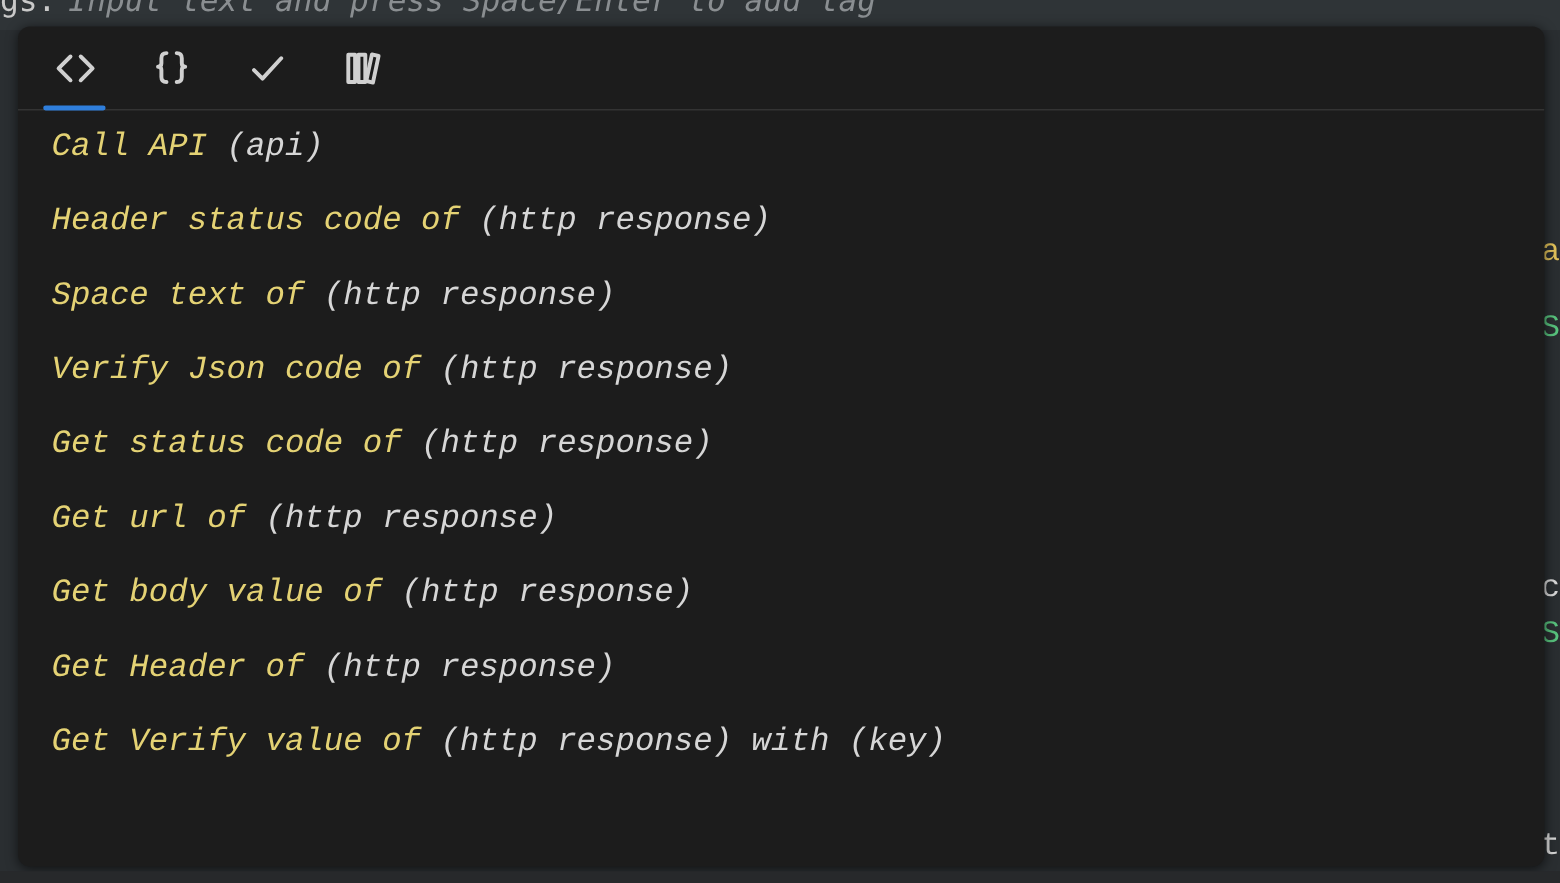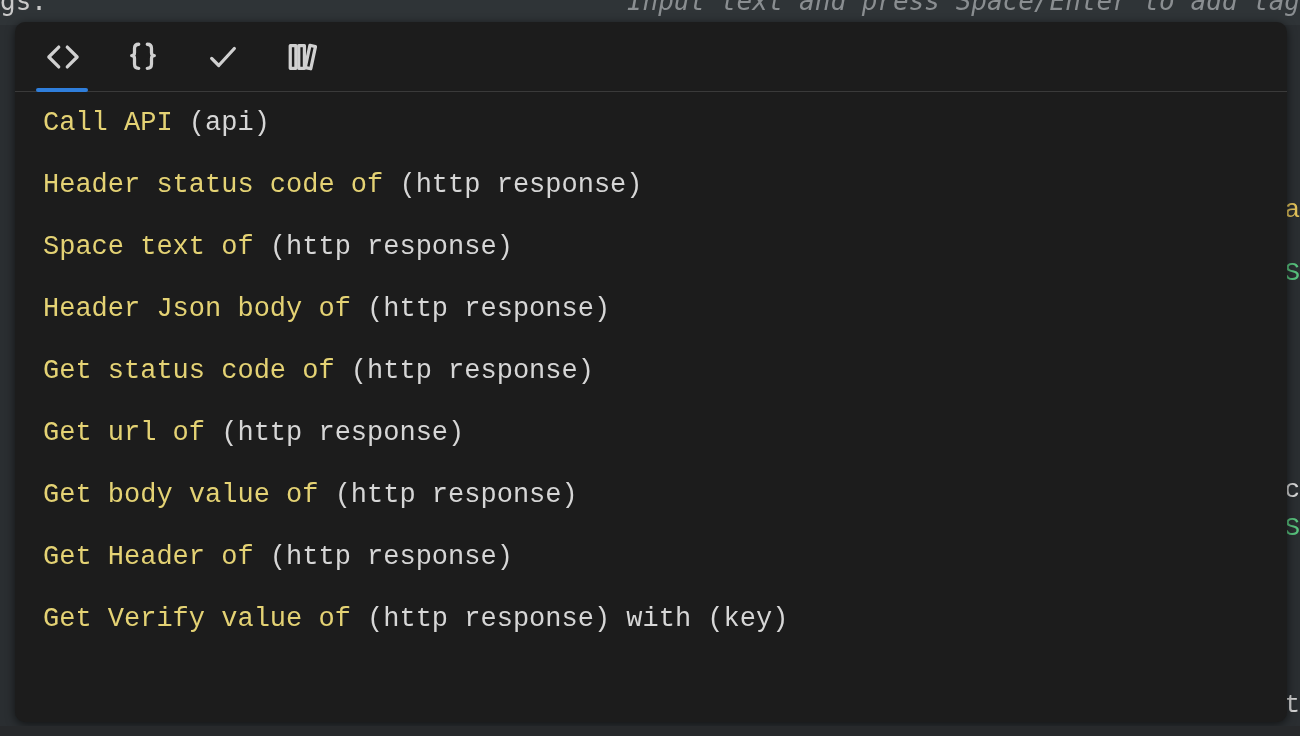--- a/index.html
+++ b/index.html
@@ -17,21 +17,20 @@
   .top-bar {
     position: absolute;
     left: 0;
     top: 0;
     width: 100%;
     height: 25px;
     background: #2f3437;
     display: flex;
     align-items: flex-start;
     box-sizing: border-box;
-    justify-content: space-between;
   }
   .top-label {
     font-family: monospace;
     font-size: 26px;
     color: #c9c9c9;
     margin-left: 0;
     white-space: nowrap;
     letter-spacing: 0;
     position: relative;
     top: -14px;
@@ -111,20 +110,21 @@
     stroke-linecap: round;
     stroke-linejoin: round;
   }
 
   
   .content {
     padding: 18px 8px 0 28px;
     box-sizing: border-box;
     height: calc(100% - 70px);
     overflow: hidden;
+    font-style: italic;
   }
   .row {
     font-family: "Consolas","Courier New",monospace;
     font-size: 27px;
     line-height: 1.0;
     margin: 0 0 35px 0;
     white-space: nowrap;
     cursor: pointer;
   }
   .row .kw { color: #e4d274; }
@@ -183,21 +183,21 @@
         <rect x="15.2" y="4" width="4" height="16" transform="rotate(12 17 12)"></rect>
       </svg>
     </div>
   </div>
 
   <div class="content" id="rows-container">
 
   <div class="row"><span class="kw">Call API </span><span class="arg">(api)</span></div>
       <div class="row"><span class="kw">Header status code of </span><span class="arg">(http response)</span></div>
       <div class="row"><span class="kw">Space text of </span><span class="arg">(http response)</span></div>
-      <div class="row"><span class="kw">Header Json body of </span><span class="arg">(http response)</span></div>
+      <div class="row"><span class="kw">Verify Json code of </span><span class="arg">(http response)</span></div>
       <div class="row"><span class="kw">Get status code of </span><span class="arg">(http response)</span></div>
       <div class="row"><span class="kw">Get url of </span><span class="arg">(http response)</span></div>
       <div class="row"><span class="kw">Get body value of </span><span class="arg">(http response)</span></div>
       <div class="row"><span class="kw">Get Header of </span><span class="arg">(http response)</span></div>
       <div class="row"><span class="kw">Get Verify value of </span><span class="arg">(http response) with (key)</span></div>
     </div>
 </div>
 
 <div class="bottom-bar"></div>
 

